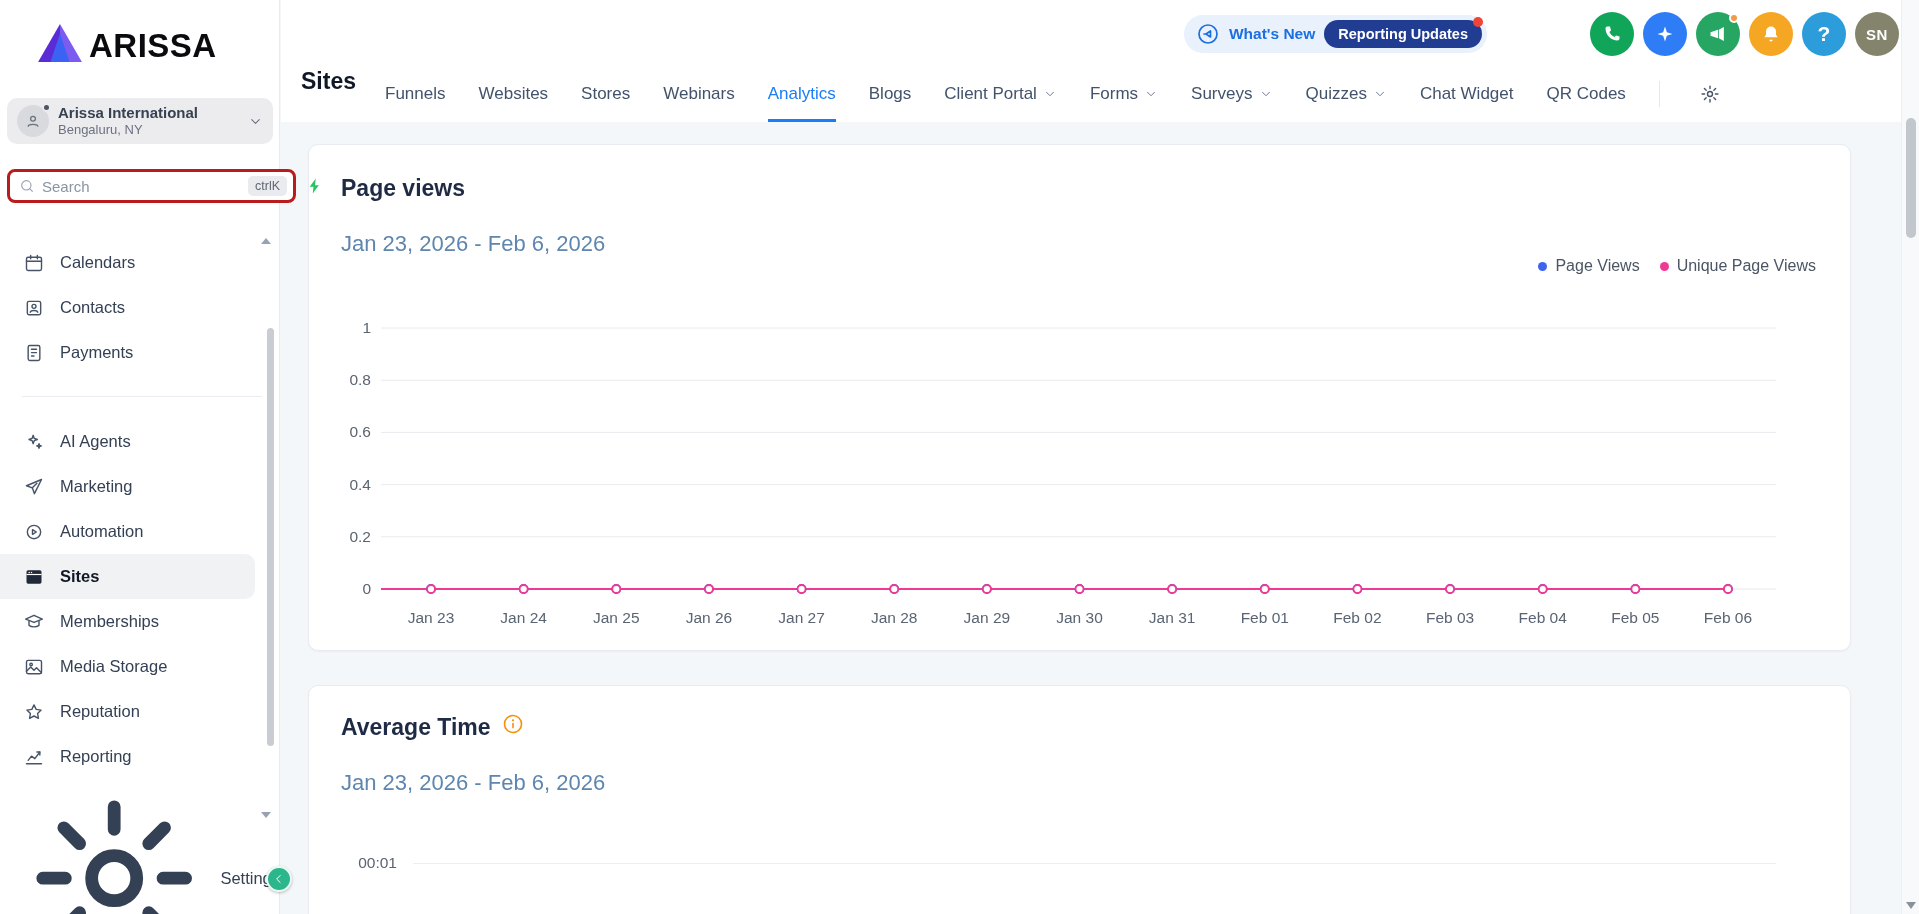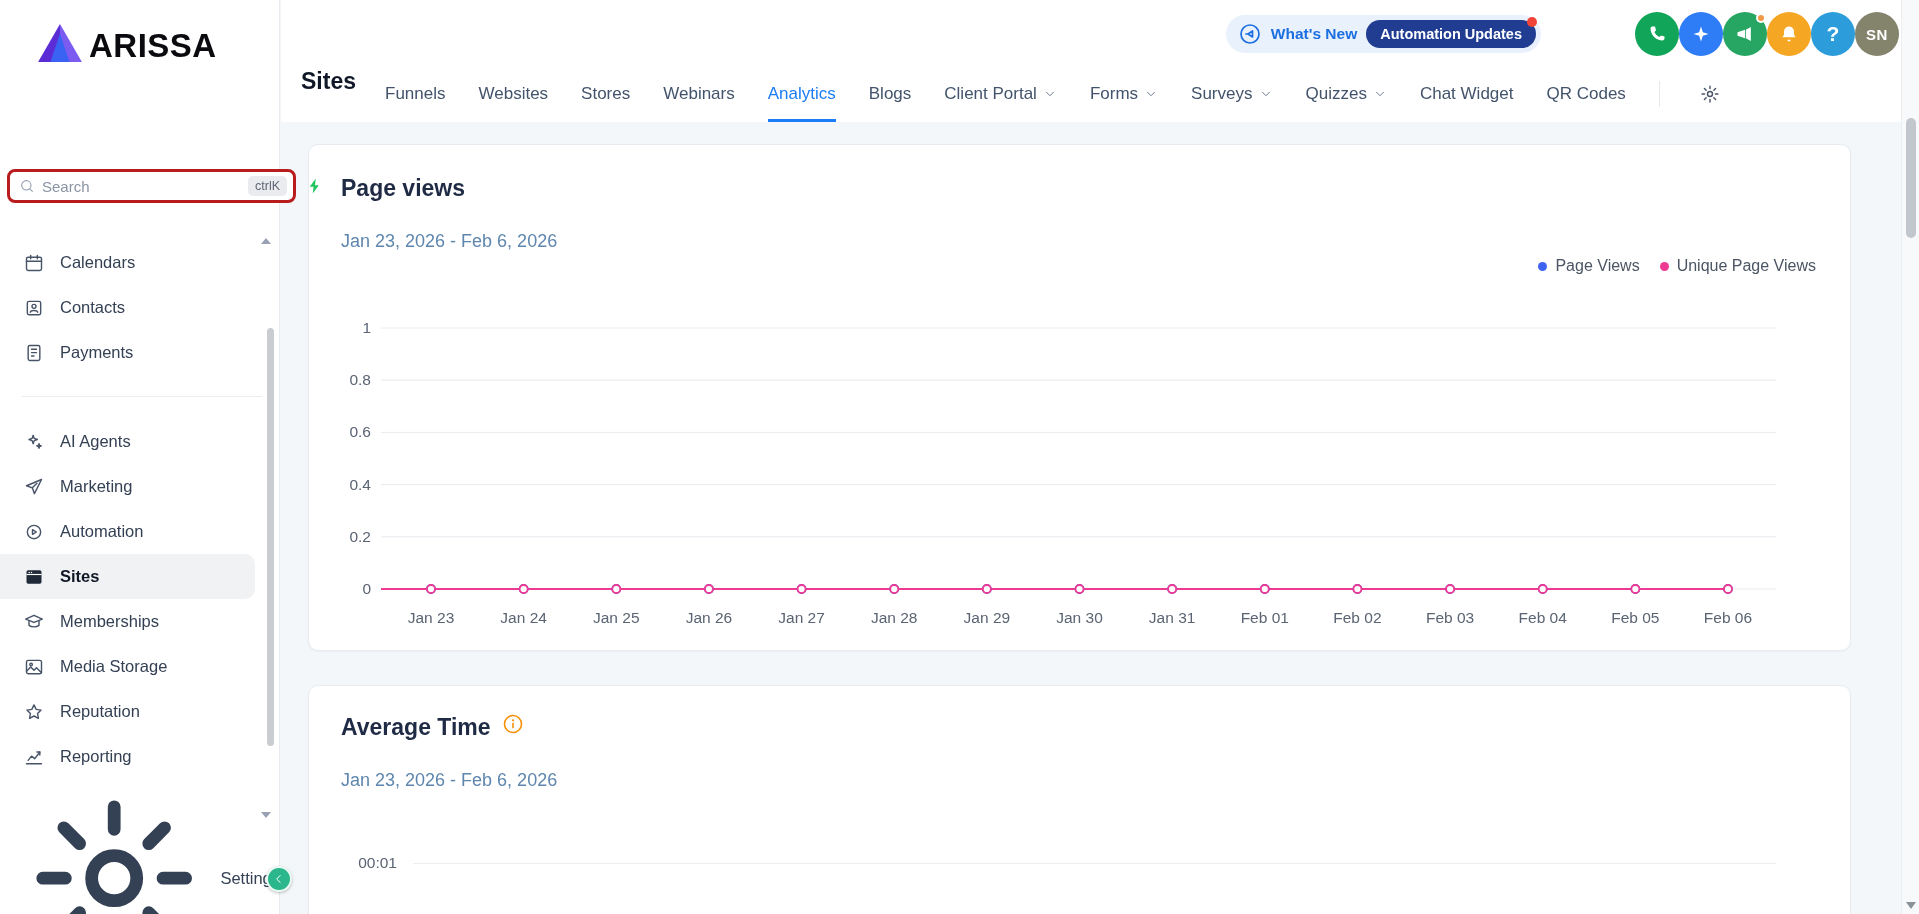--- a/index.html
+++ b/index.html
@@ -39,38 +39,38 @@
 
   
   .header{position:absolute;left:281px;top:0;width:1620px;height:122px;background:#fff}
   .page-title{position:absolute;left:20px;top:68px;font-size:23px;font-weight:600;color:#101828}
   .tabs{position:absolute;left:104px;bottom:0;height:56px;display:flex;align-items:center;gap:33px}
   .tab{height:100%;display:flex;align-items:center;gap:6px;font-size:17px;color:#42536b;border-bottom:3px solid transparent;padding-top:3px;cursor:pointer;white-space:nowrap}
   .tab.active{color:#1b7df5;border-bottom-color:#1b7df5}
   .tab .chev{width:14px;height:14px;color:#6b7a93}
   .tab-sep{width:1px;height:26px;background:#e4e7ec}
   .header-gear{width:34px;height:34px;display:flex;align-items:center;justify-content:center;color:#475467;cursor:pointer}
-  .top-row{position:absolute;top:12px;right:2px;display:flex;align-items:center;}
+  .top-row{position:absolute;top:12px;right:2px;display:flex;align-items:center;gap:9px}
   .whats-new{height:38px;border-radius:19px;background:#e9f1fc;display:flex;align-items:center;gap:9px;padding:0 5px 0 12px;margin-right:94px;cursor:pointer}
   .wn-label{font-size:15.5px;font-weight:700;color:#1b6fe0;white-space:nowrap}
   .auto-badge{position:relative;background:#203d92;color:#fff;font-size:14.5px;font-weight:700;padding:6px 14px;border-radius:16px;white-space:nowrap;cursor:pointer}
   .auto-badge .reddot{position:absolute;top:-3px;right:-1px;width:10px;height:10px;border-radius:50%;background:#f04438}
   .circle{position:relative;width:44px;height:44px;border-radius:50%;display:flex;align-items:center;justify-content:center;color:#fff;cursor:pointer;flex:none}
   .c-phone{background:#10a558}.c-spark{background:#2e7cf6}.c-mega{background:#27a663}
   .c-bell{background:#f5a623}.c-help{background:#2d9cdb;font-size:21px;font-weight:700}
   .c-avatar{background:#84846c;font-size:15px;font-weight:700;letter-spacing:.5px}
   .mega-dot{position:absolute;top:1px;right:1px;width:10px;height:10px;border-radius:50%;background:#f2994a;border:2px solid #fff}
 
   
   .main{position:absolute;left:268px;top:122px;width:1620px;height:792px;background:#f3f7fa;overflow:hidden}
   .card{position:absolute;left:40px;width:1543px;background:#fff;border:1px solid #e8ebef;border-radius:10px;box-shadow:0 1px 2px rgba(16,24,40,.04)}
   .card1{top:22px;height:507px}
   .card2{top:563px;height:460px}
   .card-title{position:absolute;left:32px;top:30px;font-size:23px;font-weight:600;color:#1f2a44}
-  .date-range{position:absolute;left:32px;top:86px;font-size:18px;color:#5e86ae}
+  .date-range{position:absolute;left:32px;top:86px;font-size:22px;color:#5e86ae}
   .legend{position:absolute;right:34px;top:112px;display:flex;align-items:center;gap:20px}
   .legend-item{display:flex;align-items:center;gap:8px;font-size:16px;color:#4b5563}
   .legend-dot{width:9px;height:9px;border-radius:50%;flex:none}
   #pv-chart{position:absolute;left:24px;top:140px}
   .title-row{position:absolute;left:32px;top:28px;display:flex;align-items:flex-start;gap:12px}
   .title-row .t{font-size:23px;font-weight:600;color:#1f2a44}
   .card2 .date-range{top:84px}
   .mini-axis{position:absolute;left:36px;right:74px;display:flex;align-items:center}
   .mini-axis .ylab{width:52px;text-align:right;font-size:15.5px;color:#5a6472;flex:none}
   .mini-axis .grid{flex:1;height:1px;background:#eceef1;margin-left:16px}
@@ -88,20 +88,36 @@
 
   <div class="logo">
     <svg width="44" height="40" viewBox="0 0 46 42">
       <polygon points="23,2 0,42 23,42" fill="#5b2bd6"></polygon>
       <polygon points="23,2 46,42 23,42" fill="#7c5cf0"></polygon>
       <polygon points="23,12 33,42 13,42" fill="#3b63f3"></polygon>
     </svg>
     <span class="logo-text">ARISSA</span>
   </div>
 
+  <div class="account">
+    <span class="avatar-sm">
+      <svg class="si" width="18" height="18" viewBox="0 0 24 24">
+        <circle cx="12" cy="9" r="3.2"></circle>
+          <path d="M5.5 19c1-3.5 12-3.5 13 0"></path>
+      </svg>
+      <span class="avatar-dot"></span>
+    </span>
+    <span class="account-texts">
+      <span class="account-name" style="display:block">Arissa International</span>
+      <span class="account-loc" style="display:block">Bengaluru, NY</span>
+    </span>
+    <svg class="si" width="15" height="15" viewBox="0 0 24 24" style="color:#667085">
+      <path d="M6 9l6 6 6-6"></path>
+    </svg>
+  </div>
 
   <div class="search-row">
     <div class="search-box">
       <svg class="si" width="16" height="16" viewBox="0 0 24 24" style="color:#98a2b3">
         <circle cx="11" cy="11" r="7"></circle>
           <path d="M20 20l-4-4"></path>
       </svg>
       <input type="text" placeholder="Search" style="">
       <span class="kbd">ctrlK</span>
     </div>
@@ -222,21 +238,21 @@
 <div class="header">
 
   <div class="top-row">
     <div class="whats-new">
       <svg class="si" width="24" height="24" viewBox="0 0 24 24" style="color:#1b6fe0">
         <circle cx="12" cy="12" r="9"></circle>
           <path d="M8 12h2l4.5-3v6L10 12H8z"></path>
       </svg>
       <span class="wn-label">What's New</span>
       <span class="auto-badge">
-        <span>Automation Updates</span>
+        <span>Reporting Updates</span>
         <span class="reddot"></span>
       </span>
     </div>
 
     <div class="circle c-phone">
       <svg width="20" height="20" viewBox="0 0 24 24">
           <path d="M6.5 3c-1.2 0-2.3 1.1-2.3 2.3 0 7.7 6.8 14.5 14.5 14.5 1.2 0 2.3-1.1 2.3-2.3v-2.6l-4.2-1.2-1.9 1.9c-2.8-1.2-4.8-3.2-6-6l1.9-1.9L9.6 3z" fill="#fff"></path>
         </svg>
     </div>
     <div class="circle c-spark">

